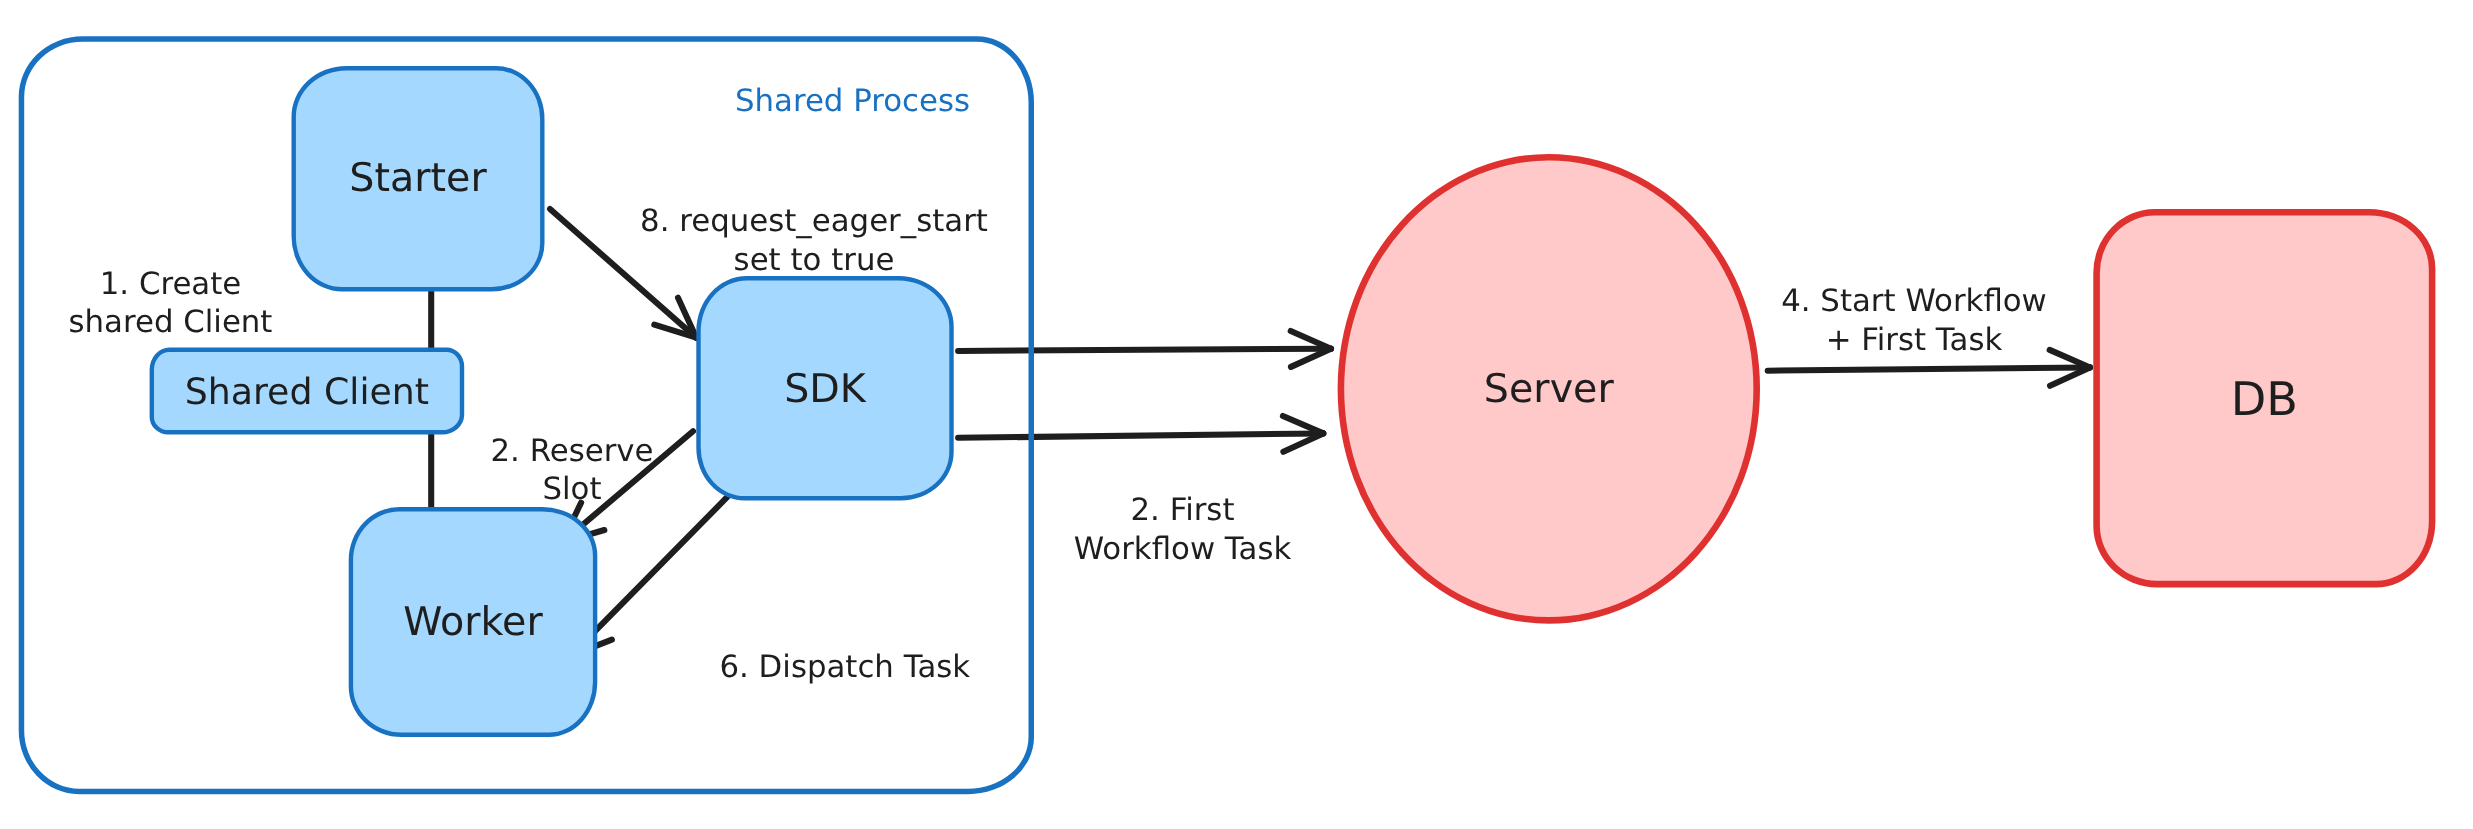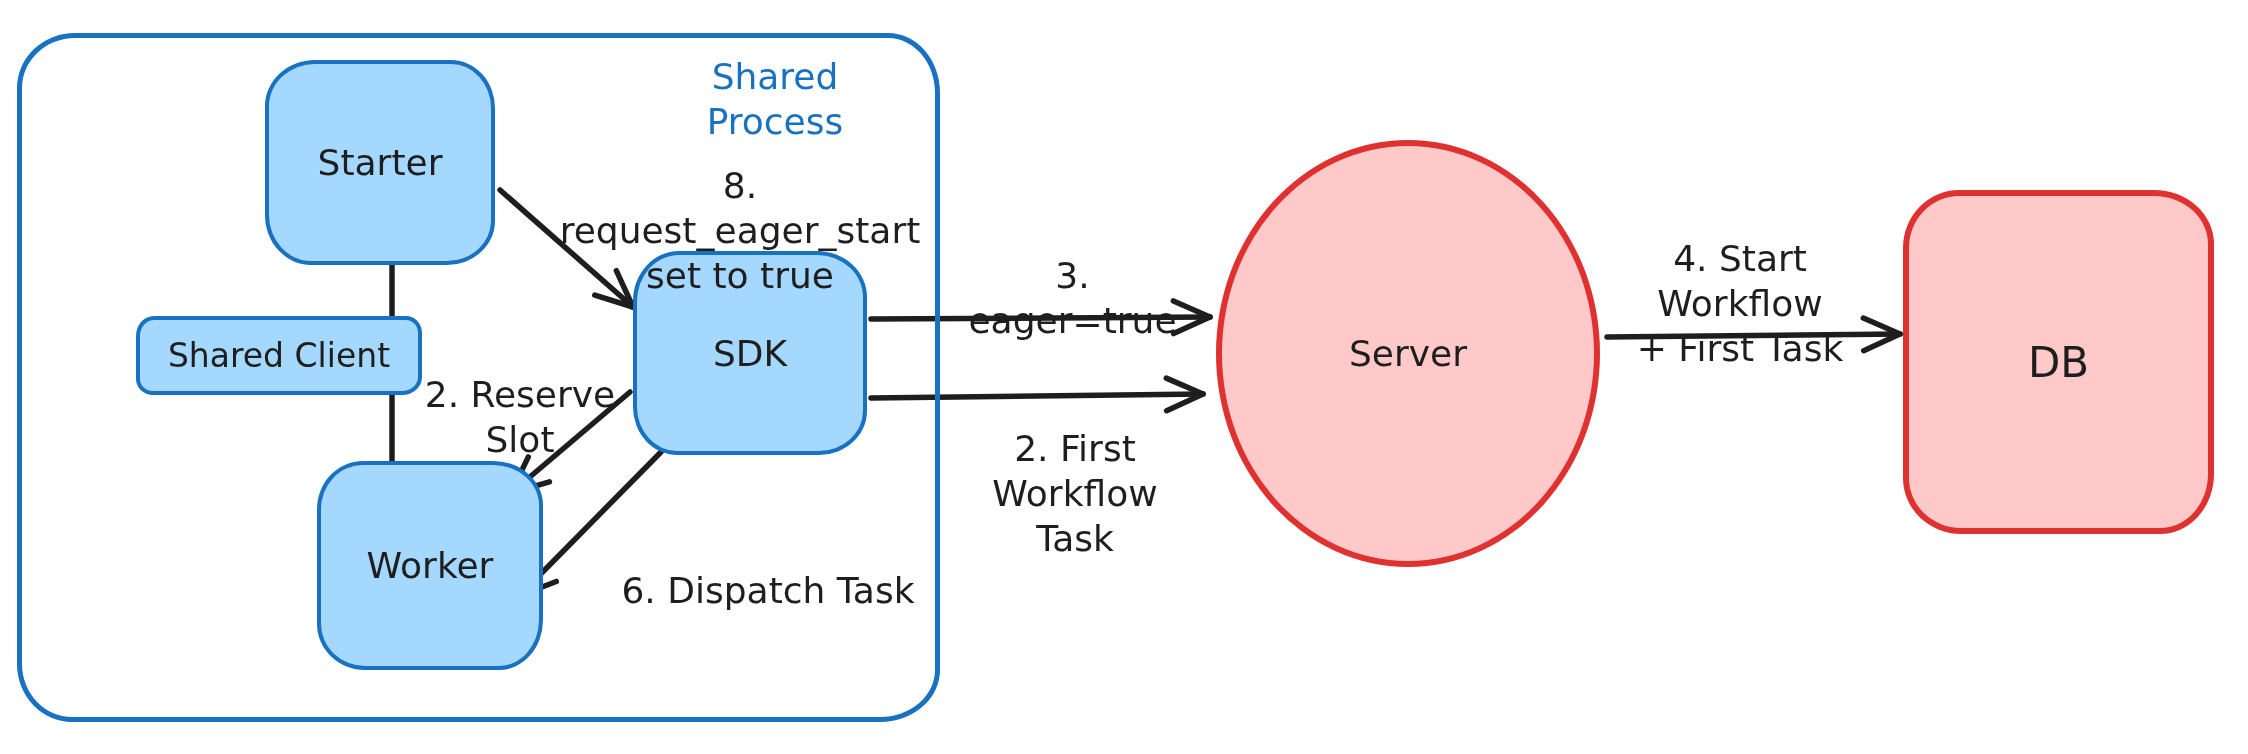--- a/index.html
+++ b/index.html
@@ -34,23 +34,24 @@
   .container-box{
     position:absolute;z-index:3;
     box-sizing:border-box;
     border:5px solid var(--blue-stroke,#1971c2);
     border-radius:58px 52px 60px 55px / 55px 60px 52px 58px;
     background:transparent;
     pointer-events:none;
   }
   .lbl{
     position:absolute;z-index:4;
-    font-size:36px;line-height:1.25;
+    font-size:28px;line-height:1.25;
     white-space:pre-line;text-align:center;
     color:var(--ink,#1e1e1e);
+    margin-top:20px;
   }
   .lbl.blue{color:var(--blue-stroke,#1971c2);}
 </style>
 </head>
 <body>
 
 <div class="canvas">
 
   <svg class="connectors" width="2248" height="754" viewBox="0 0 2248 754">
 
@@ -109,30 +110,31 @@
   </div>
 
   <div class="node red" style="left:1216px;top:140px;width:384px;height:427px;border-radius:50%;">
     <span>Server</span>
   </div>
 
   <div class="container-box" style="left:17px;top:33px;width:923px;height:689px;"></div>
 
   <div class="lbl blue" style="left:650px;top:54px;width:250px;">Shared Process</div>
 
+  <div class="lbl" style="left:30px;top:220px;width:250px;">1. Create
+shared Client</div>
 
   <div class="lbl" style="left:540px;top:163px;width:400px;">8. request_eager_start
 set to true</div>
 
   <div class="lbl" style="left:420px;top:372px;width:200px;">2. Reserve
 Slot</div>
 
   <div class="lbl" style="left:618px;top:568px;width:300px;text-align:center;">6. Dispatch Task</div>
 
-  <div class="lbl" style="left:950px;top:253px;width:245px;">3. eager=true</div>
 
   <div class="lbl" style="left:955px;top:426px;width:240px;">2. First
 Workflow Task</div>
 
   <div class="lbl" style="left:1590px;top:236px;width:300px;">4. Start Workflow
 + First Task</div>
 
 </div>
 
 </body></html>

